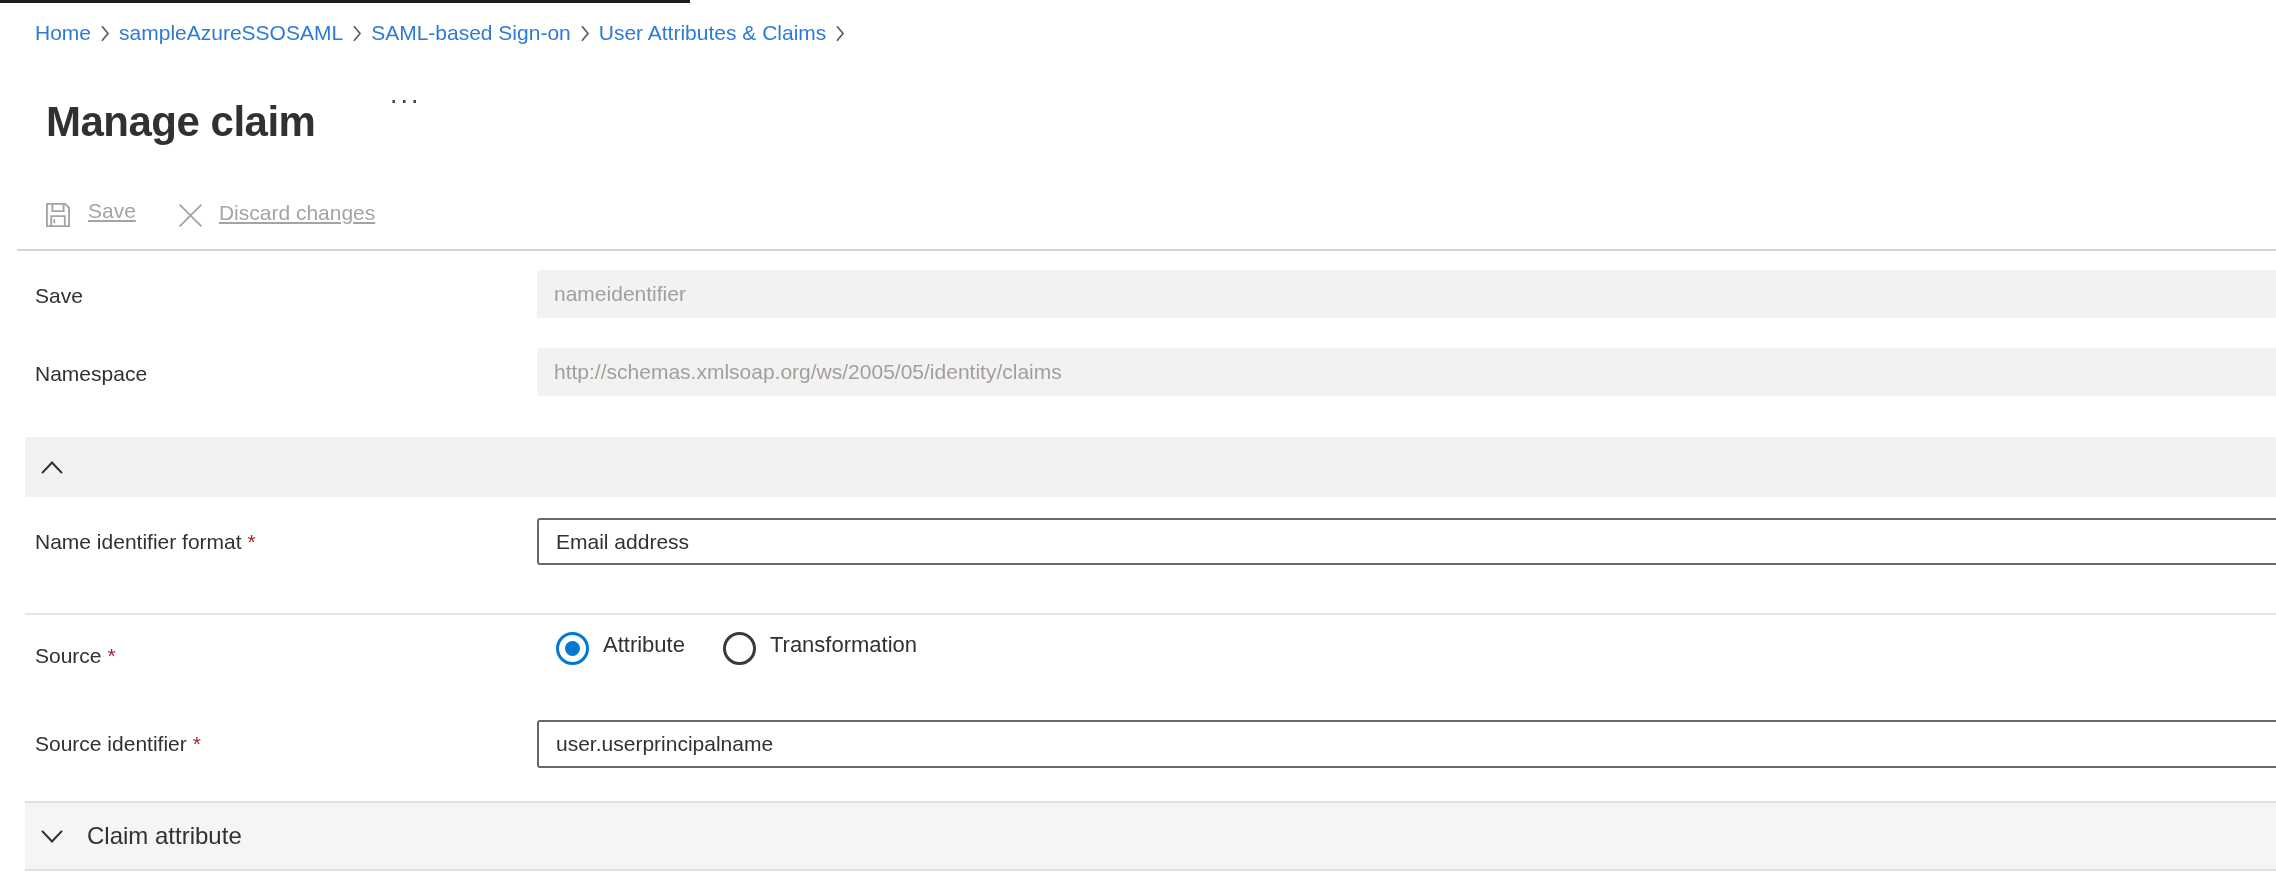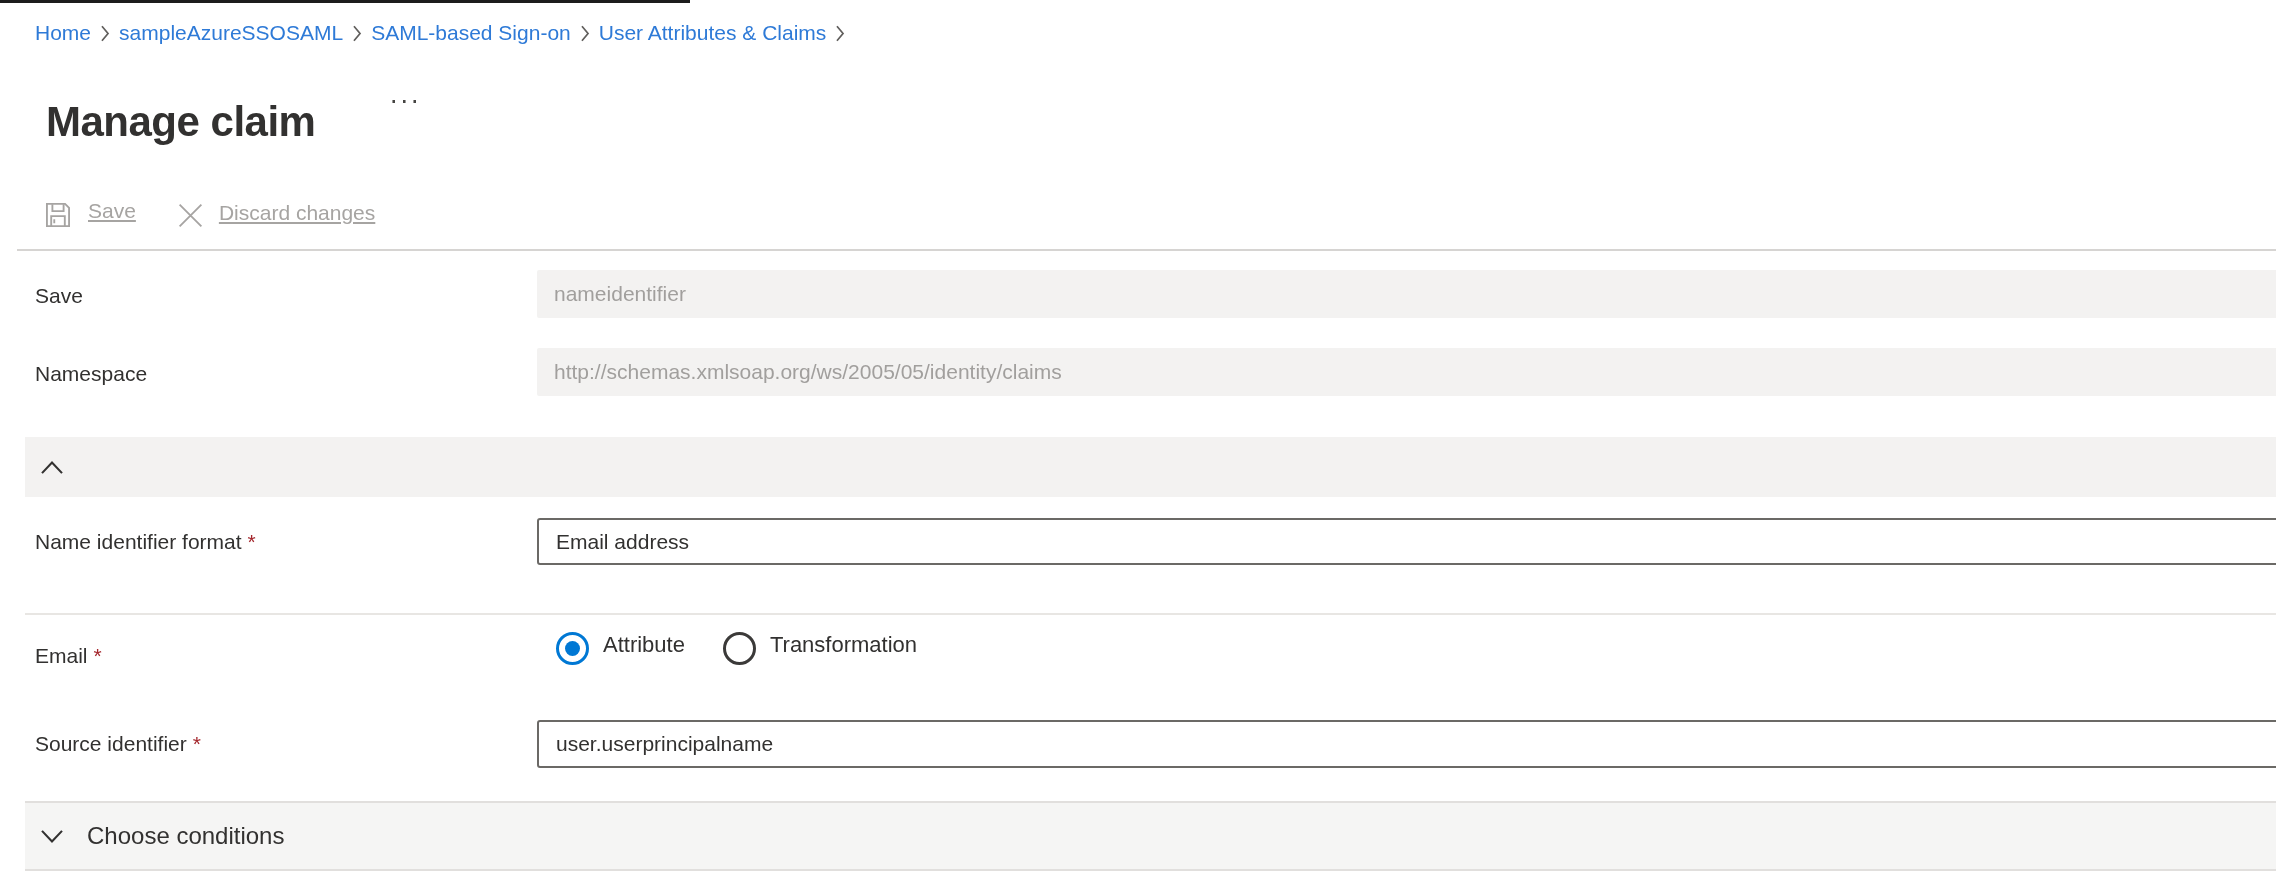--- a/index.html
+++ b/index.html
@@ -145,21 +145,21 @@
 <div class="row-label" style="top:518px; line-height:47px;">
   <span>Name identifier format</span><span class="req">*</span>
 </div>
 <div class="field field-box" style="top:518px;">
   <span>Email address</span>
 </div>
 
 <div class="mid-divider"></div>
 
 <div class="row-label" style="top:632px; line-height:48px;">
-  <span>Email</span><span class="req">*</span>
+  <span>Source</span><span class="req">*</span>
 </div>
 <div class="radio-group">
   <span class="radio radio-selected"></span>
   <span class="radio-label">Attribute</span>
   <span class="radio-gap"></span>
   <span class="radio radio-unselected"></span>
   <span class="radio-label">Transformation</span>
 </div>
 
 <div class="row-label" style="top:719px; line-height:49px;">
@@ -168,14 +168,14 @@
 <div class="field field-box" style="top:720px; height:48px;">
   <span>user.userprincipalname</span>
 </div>
 
 <div class="band band-2">
   <span class="band-chevron">
     <svg width="26" height="15" viewBox="0 0 20 12">
         <path d="M2 1.5 L10 10 L18 1.5" fill="none" stroke="#323130" stroke-width="1.7"></path>
       </svg>
   </span>
-  <span class="band-title">Choose conditions</span>
+  <span class="band-title">Claim attribute</span>
 </div>
 
 </body></html>

